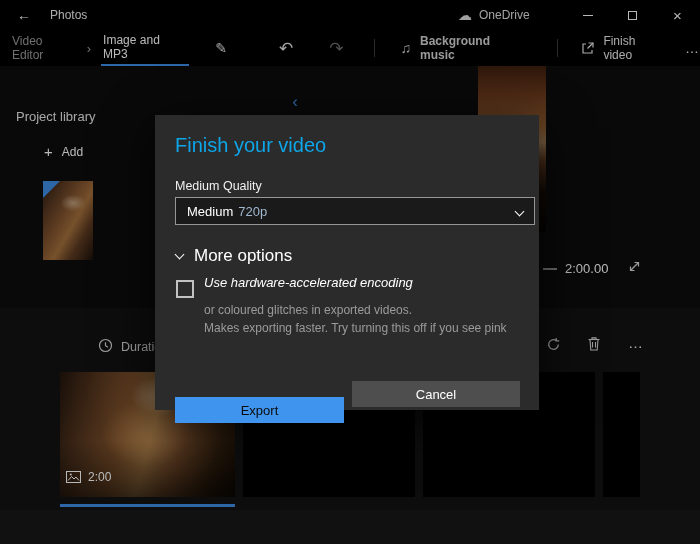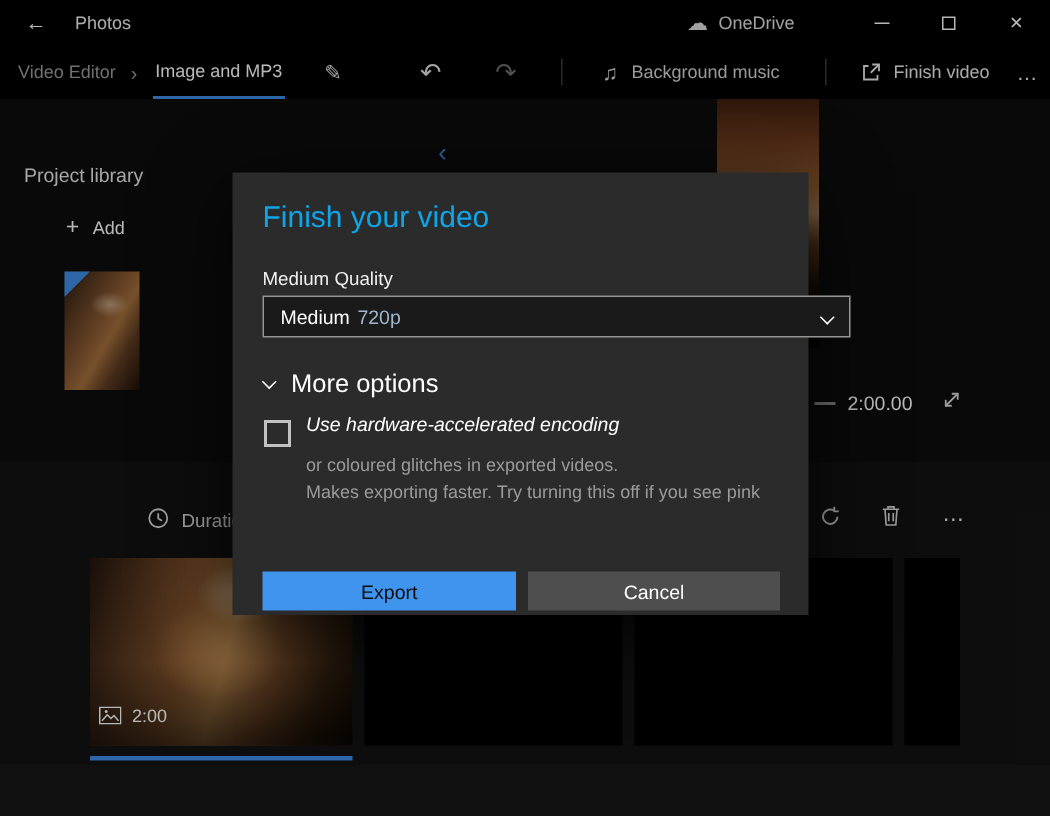--- a/index.html
+++ b/index.html
@@ -29,21 +29,21 @@
     display:flex; align-items:stretch; }
   .tb-item { display:flex; align-items:center; }
   .bc-root { margin-left:12px; color:#9d9d9d; }
   .bc-sep { margin-left:10px; color:#9d9d9d; font-size:13px; }
   .bc-current { margin-left:10px; color:#fff; border-bottom:2px solid var(--accent,#3f8fe8); padding:0 2px; }
   .edit-glyph { margin-left:26px; color:#e8e8e8; font-size:14px; }
   .undo-glyph { margin-left:52px; color:#e4e4e4; font-size:17px; }
   .redo-glyph { margin-left:36px; color:#6f6f6f; font-size:17px; }
   .tb-divider { width:1px; height:18px; background:#3c3c3c; align-self:center; margin-left:30px; }
   .music-glyph { margin-left:26px; color:#d6d6d6; font-size:14px; }
-  .music-label { margin-left:9px; color:#d6d6d6; }
+  .music-label { margin-left:9px; color:#d6d6d6;font-weight:bold; }
   .finish-icon { margin-left:22px; display:flex; align-items:center; }
   .finish-label { margin-left:8px; color:#ececec; }
   .tb-more { margin-left:18px; color:#ececec; font-size:14px; letter-spacing:1px; }
 
   
   .panel-title { position:absolute; left:16px; top:109px; font-size:13px; color:#e6e6e6; }
   .collapse-btn { position:absolute; left:286px; top:92px; color:var(--accent,#3f8fe8);
     font-size:17px; cursor:pointer; width:18px; text-align:center; }
   .add-btn { position:absolute; left:44px; top:143px; display:flex; align-items:center; gap:9px;
     color:#fff; cursor:pointer; }
@@ -90,40 +90,40 @@
     color:#fff; font-size:12px; }
   .progress-bar { position:absolute; left:60px; top:504px; width:175px; height:3px;
     background:var(--accent,#3f8fe8); }
 
   
   .overlay { position:absolute; inset:0; background:rgba(0,0,0,0.28); z-index:10; }
   .dialog { position:absolute; left:155px; top:115px; width:384px; height:295px; z-index:11;
     background:var(--dialog_bg,#2b2b2b); box-shadow:0 12px 48px rgba(0,0,0,0.8); }
   .dlg-title { position:absolute; left:20px; top:19px; font-size:20px; font-weight:300; color:#0ea5e9;text-align:right; }
   .dlg-quality-label { position:absolute; left:20px; top:64px; font-size:12.5px; color:#f0f0f0; }
-  .dlg-select { position:absolute; left:20px; top:82px; width:392px; height:28px;
+  .dlg-select { position:absolute; left:20px; top:82px; width:360px; height:28px;
     background:#1a1a1a; border:1px solid #969696; display:flex; align-items:center;
     padding:0 11px; cursor:pointer; }
   .sel-value { color:#fff; font-size:13px; }
   .sel-res { color:#9fb6cd; font-size:13px; margin-left:5px; }
   .sel-chevron { margin-left:auto; }
   .chev { width:7px; height:7px; border-right:1.4px solid #fff; border-bottom:1.4px solid #fff;
     transform:rotate(45deg); display:inline-block; }
   .dlg-more { position:absolute; left:21px; top:131px; display:flex; align-items:center; gap:11px;
     color:#fff; font-size:17px; cursor:pointer; }
   .dlg-more .chev { margin-top:-4px; }
   .dlg-checkbox { position:absolute; left:21px; top:165px; width:18px; height:18px;
     border:2px solid #c2c2c2; background:transparent; cursor:pointer; }
   .dlg-hw-label { position:absolute; left:49px; top:160px; font-size:13px; color:#fff;font-style:italic; }
   .dlg-hw-desc { position:absolute; left:49px; top:186px; width:330px; font-size:12px;
     color:#9b9b9b; line-height:1.5; }
   .dlg-hw-desc span { display:block; }
   .dlg-btn { position:absolute; top:266px; height:26px; display:flex; align-items:center;
     justify-content:center; font-size:13px; cursor:pointer; }
-  .export-btn { left:20px; width:169px; background:var(--export_button,#3f94ed); color:#0b0b0b; }
+  .export-btn { left:20px; width:169px; background:var(--export_button,#3f94ed); color:#0b0b0b;margin-top:16px; }
   .cancel-btn { left:197px; width:168px; background:var(--cancel_button,#4e4e4e); color:#fff; }
 
   svg { display:block; }
 </style>
 </head>
 <body>
 
 <div class="app">
 
   <div class="titlebar">

